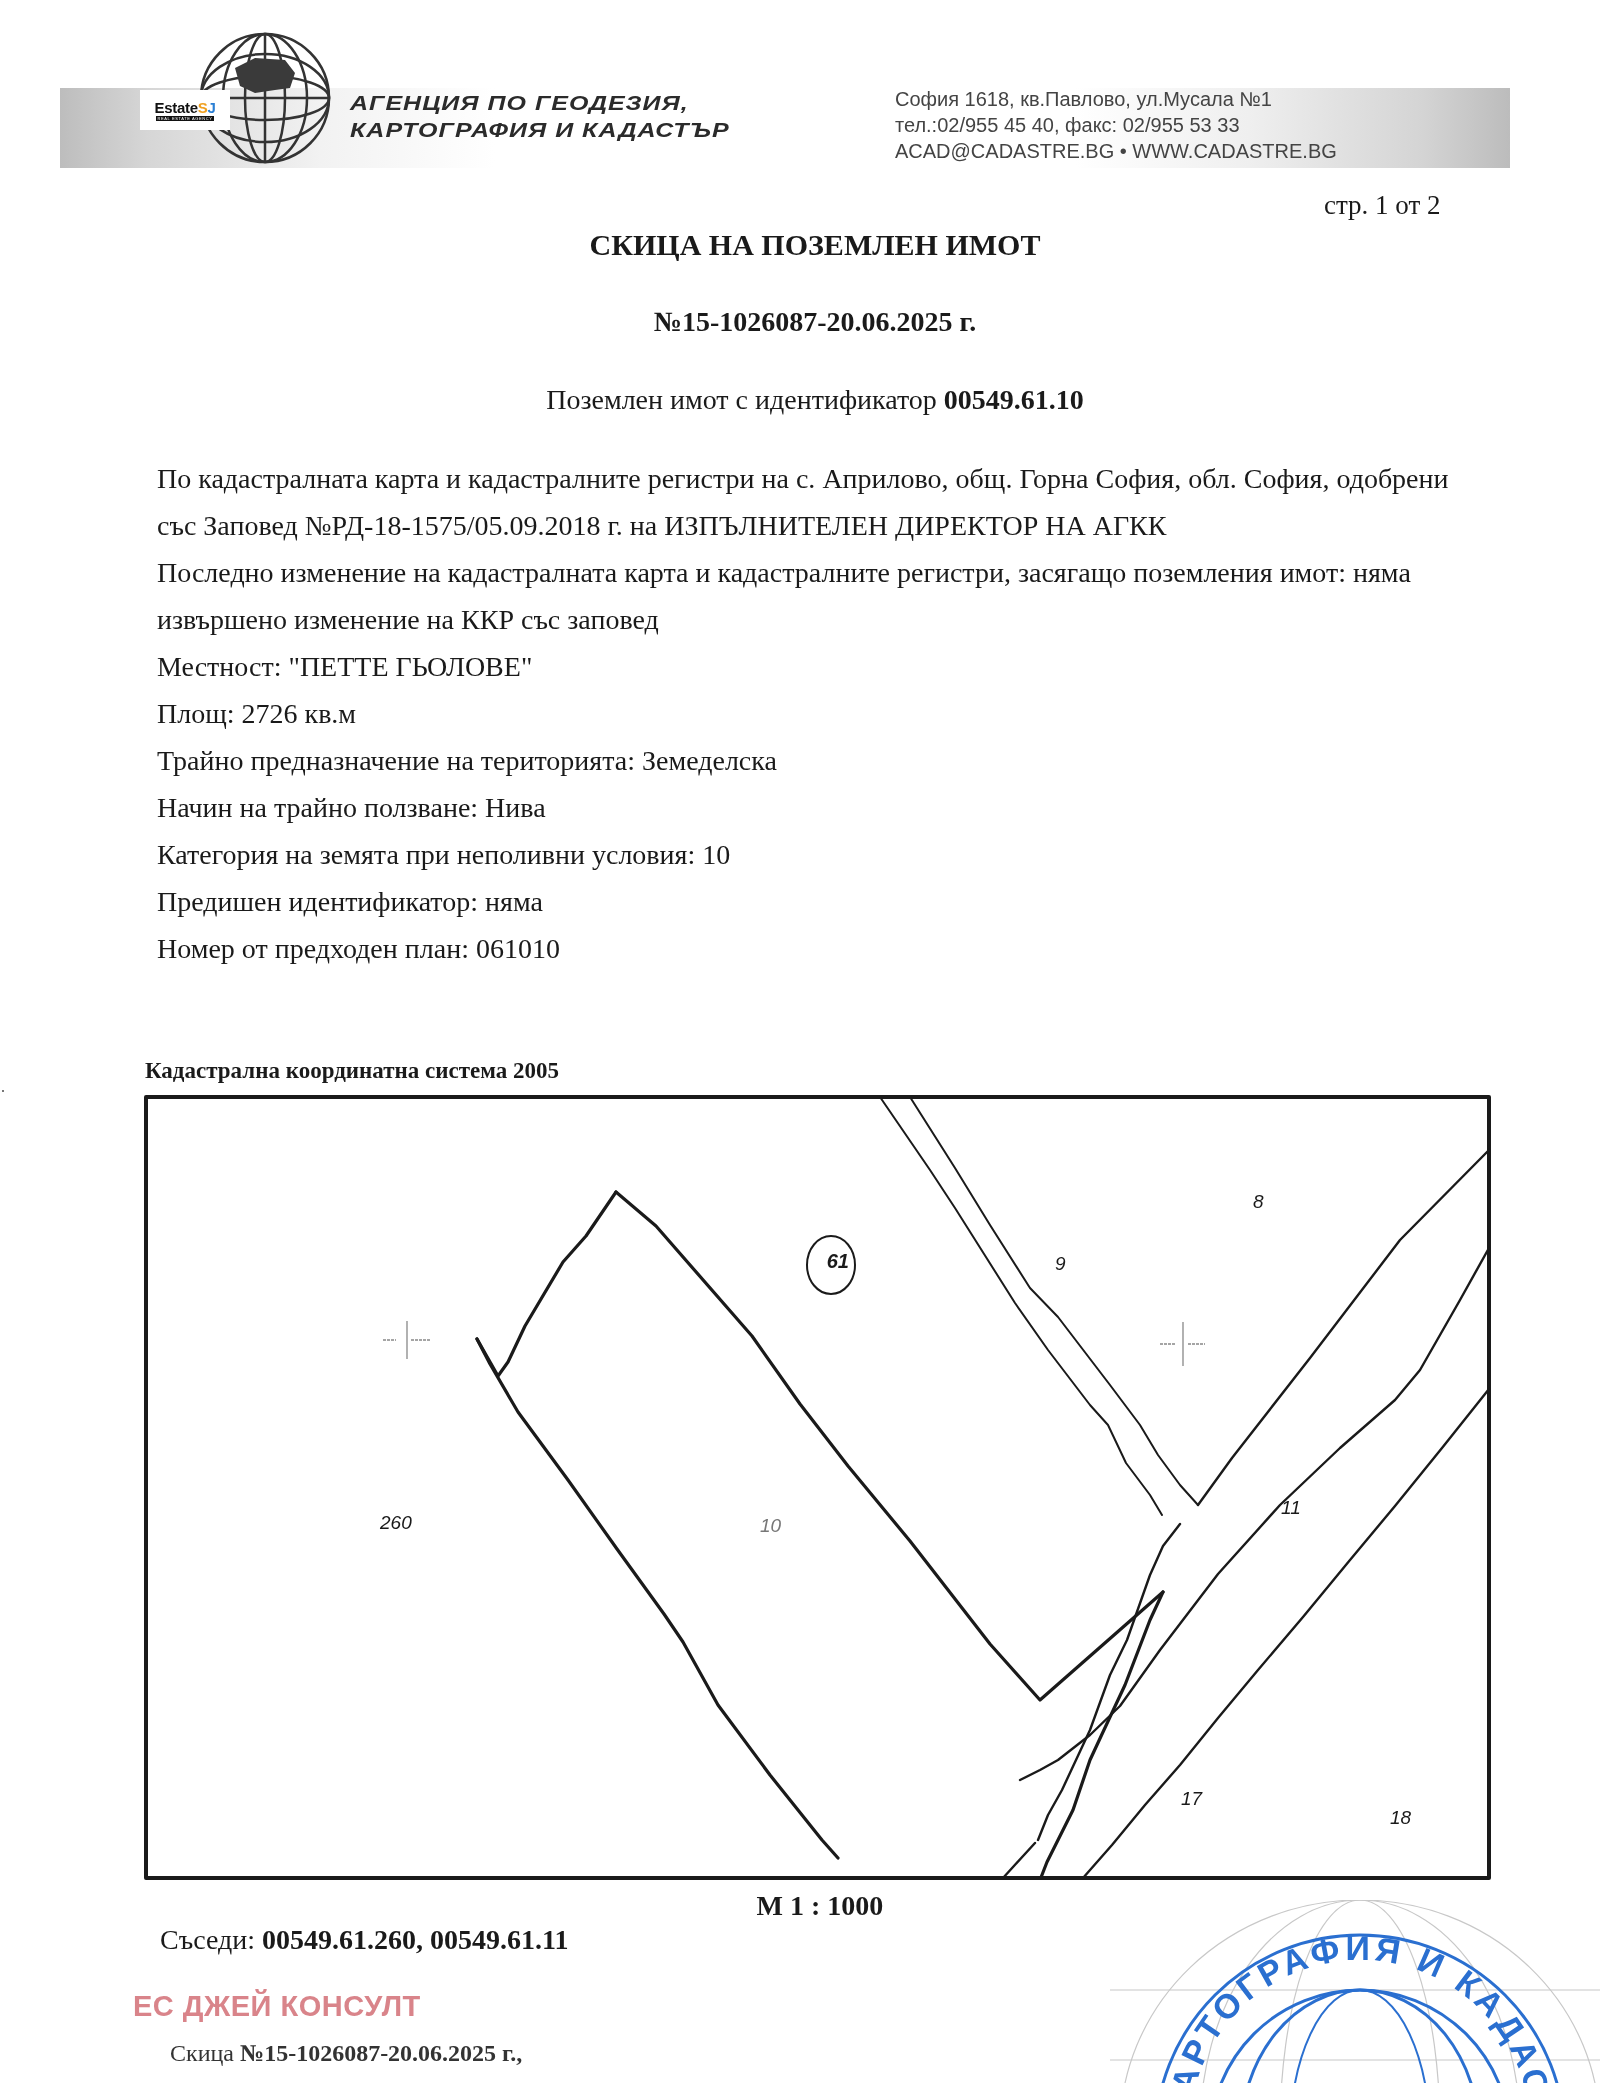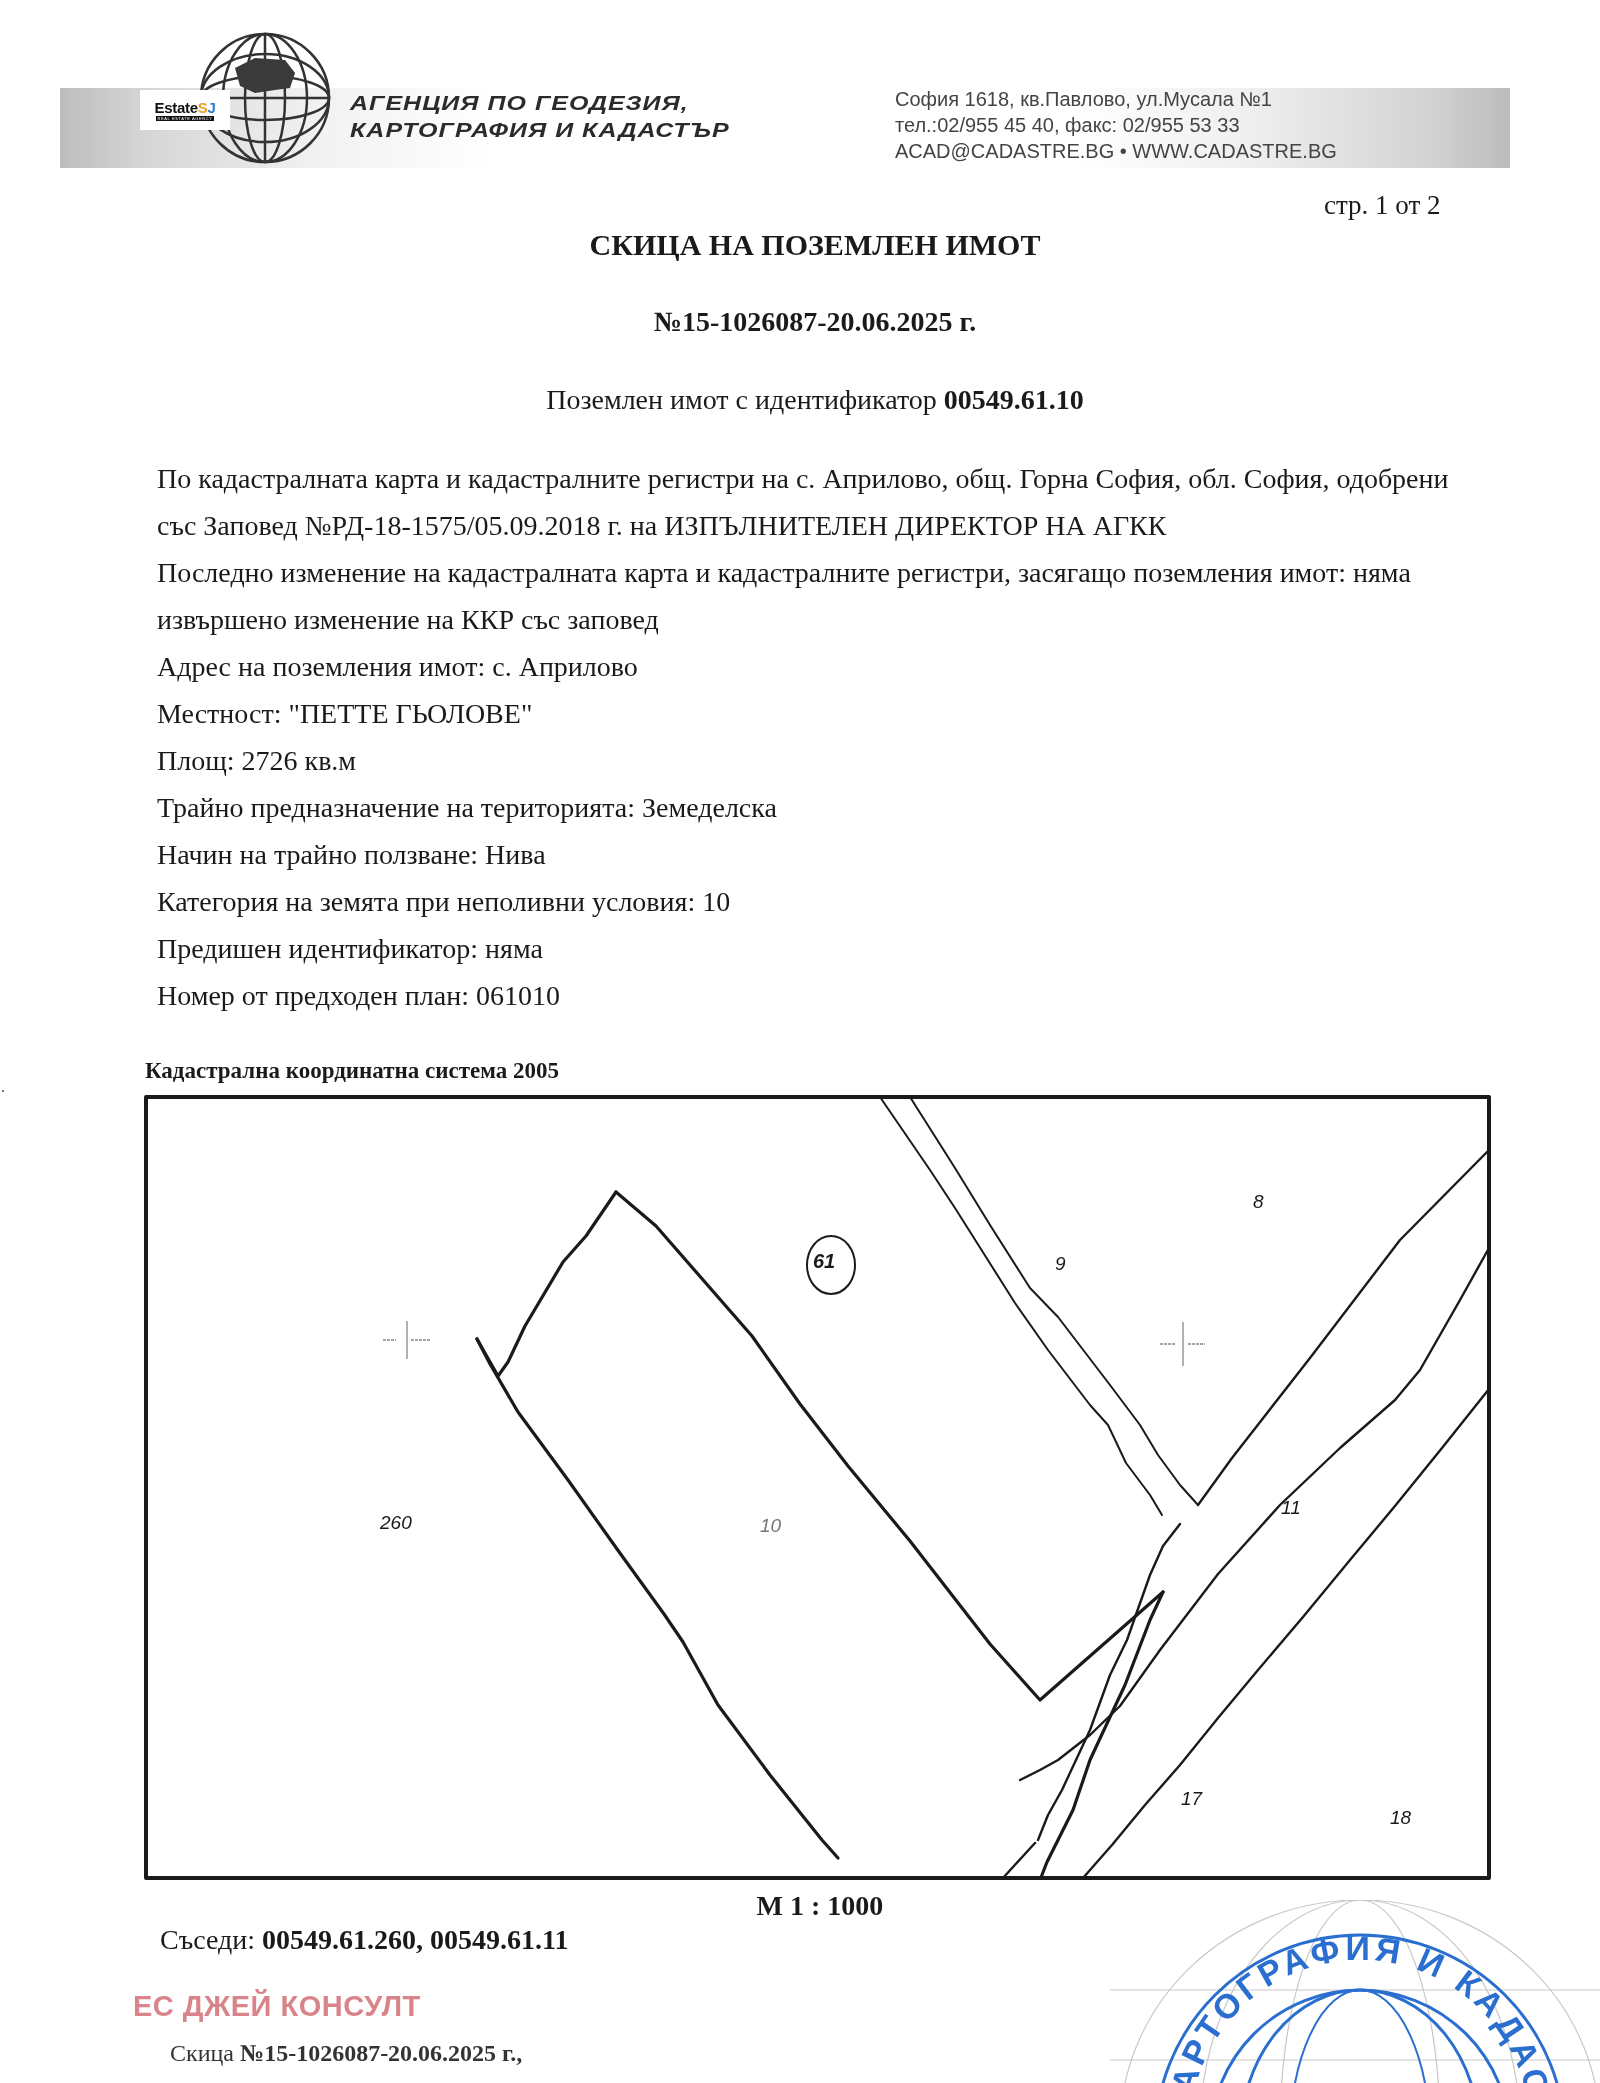--- a/index.html
+++ b/index.html
@@ -69,21 +69,20 @@
 
 <div class="abs page-num">стр. 1 от 2</div>
 
 <div class="abs doc-title">СКИЦА НА ПОЗЕМЛЕН ИМОТ</div>
 <div class="abs doc-number">№15-1026087-20.06.2025 г.</div>
 <div class="abs identifier"><span>Поземлен имот с идентификатор </span><b>00549.61.10</b></div>
 
 <div class="abs body-text">
   <p class="p"><span>По кадастралната карта и кадастралните регистри на с. </span><b>Априлово</b><span>, общ. </span><b>Горна София</b><span>, обл. </span><b>София</b><span>, одобрени със </span><b>Заповед №РД-18-1575/05.09.2018 г. на ИЗПЪЛНИТЕЛЕН ДИРЕКТОР НА АГКК</b></p>
   <p class="p"><span>Последно изменение на кадастралната карта и кадастралните регистри, засягащо поземления имот: </span><b>няма извършено изменение на ККР със заповед</b></p>
-  <p class="p"><span>Адрес на поземления имот: </span><b>с. Априлово</b></p>
   <p class="p"><span>Местност: </span><b>"ПЕТТЕ ГЬОЛОВЕ"</b></p>
   <p class="p"><span>Площ: </span><b>2726 кв.м</b></p>
   <p class="p"><span>Трайно предназначение на територията: </span><b>Земеделска</b></p>
   <p class="p"><span>Начин на трайно ползване: </span><b>Нива</b></p>
   <p class="p"><span>Категория на земята при неполивни условия: </span><b>10</b></p>
   <p class="p"><span>Предишен идентификатор: </span><b>няма</b></p>
   <p class="p"><span>Номер от предходен план: </span><b>061010</b></p>
 </div>
 
 <div class="abs coord-system">Кадастрална координатна система 2005</div>
@@ -145,21 +144,21 @@
     <line x1="1183" y1="1322" x2="1183" y2="1366"></line>
     <line x1="1160" y1="1344" x2="1176" y2="1344" stroke-dasharray="3 1"></line>
     <line x1="1188" y1="1344" x2="1205" y2="1344" stroke-dasharray="3 1"></line>
   </g>
 
   <g>
     <ellipse cx="831" cy="1265" rx="24" ry="29" fill="none" stroke="#1a1a1a" stroke-width="2"></ellipse>
   </g>
 </svg>
 
-<div class="abs" style="left:813px; top:1250px; width:36px; text-align:left; font-family:'Liberation Sans',sans-serif; font-weight:bold; font-style:italic; font-size:20px;">61</div>
+<div class="abs" style="left:813px; top:1250px; width:36px; text-align:right; font-family:'Liberation Sans',sans-serif; font-weight:bold; font-style:italic; font-size:20px;">61</div>
 <div class="abs" style="left:1253px; top:1191px; font-family:'Liberation Sans',sans-serif; font-style:italic; font-size:19px;">8</div>
 <div class="abs" style="left:1055px; top:1253px; font-family:'Liberation Sans',sans-serif; font-style:italic; font-size:19px;">9</div>
 <div class="abs" style="left:760px; top:1515px; font-family:'Liberation Sans',sans-serif; font-style:italic; font-size:19px; color:#777;">10</div>
 <div class="abs" style="left:1281px; top:1497px; font-family:'Liberation Sans',sans-serif; font-style:italic; font-size:19px;">11</div>
 <div class="abs" style="left:1181px; top:1788px; font-family:'Liberation Sans',sans-serif; font-style:italic; font-size:19px;">17</div>
 <div class="abs" style="left:1390px; top:1807px; font-family:'Liberation Sans',sans-serif; font-style:italic; font-size:19px;">18</div>
 <div class="abs" style="left:380px; top:1512px; font-family:'Liberation Sans',sans-serif; font-style:italic; font-size:19px;">260</div>
 
 <div class="abs scale">М 1 : 1000</div>
 

